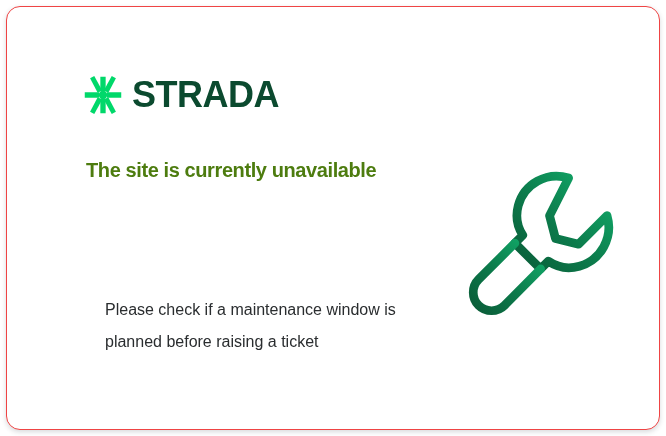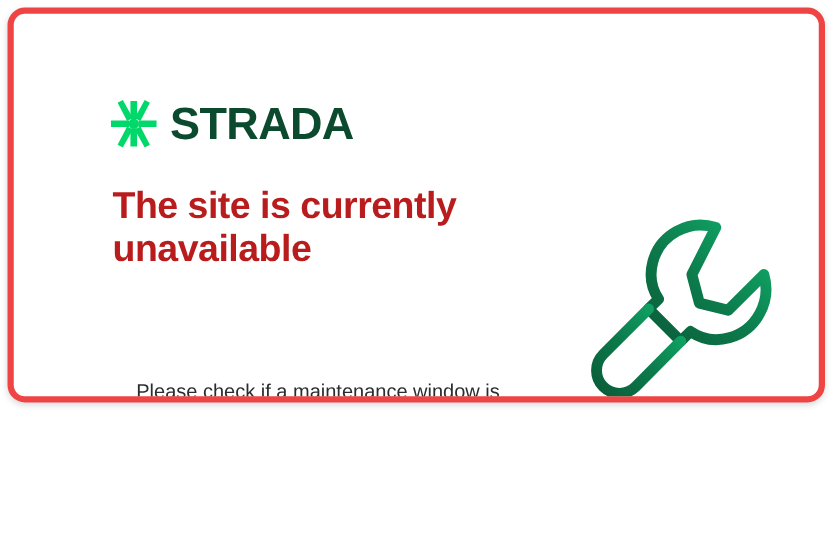--- a/index.html
+++ b/index.html
@@ -20,24 +20,24 @@
     height: 436px;
     background: #ffffff;
   }
 
   
   .card {
     position: absolute;
     left: 6px;
     top: 6px;
     width: 654px;
-    height: 316px;
+    height: 424px;
     box-sizing: border-box;
     background: #ffffff;
-    border: 5px solid #ef4444;
+    border: 1px solid #ef4444;
     border-radius: 14px;
     box-shadow: 0 2px 5px rgba(40,48,60,0.18);
     overflow: hidden;
   }
 
   
   .brand {
     position: absolute;
     left: 77px;
     top: 69px;
@@ -58,28 +58,28 @@
     letter-spacing: -0.5px;
     color: #0b4a2f;
     line-height: 1;
     white-space: nowrap;
   }
 
   
   .headline {
     position: absolute;
     left: 79px;
-    top: 136px;
+    top: 152px;
     width: 330px;
     font-family: "Liberation Sans", sans-serif;
-    font-size: 30px;
+    font-size: 20px;
     font-weight: 700;
     line-height: 1.18;
     letter-spacing: -0.4px;
-    color: #b91c1c;
+    color: #4d7c0f;
     margin: 0;
   }
 
   
   .body-copy {
     position: absolute;
     left: 80px;
     top: 269px;
     width: 300px;
     font-family: "Liberation Sans", sans-serif;

